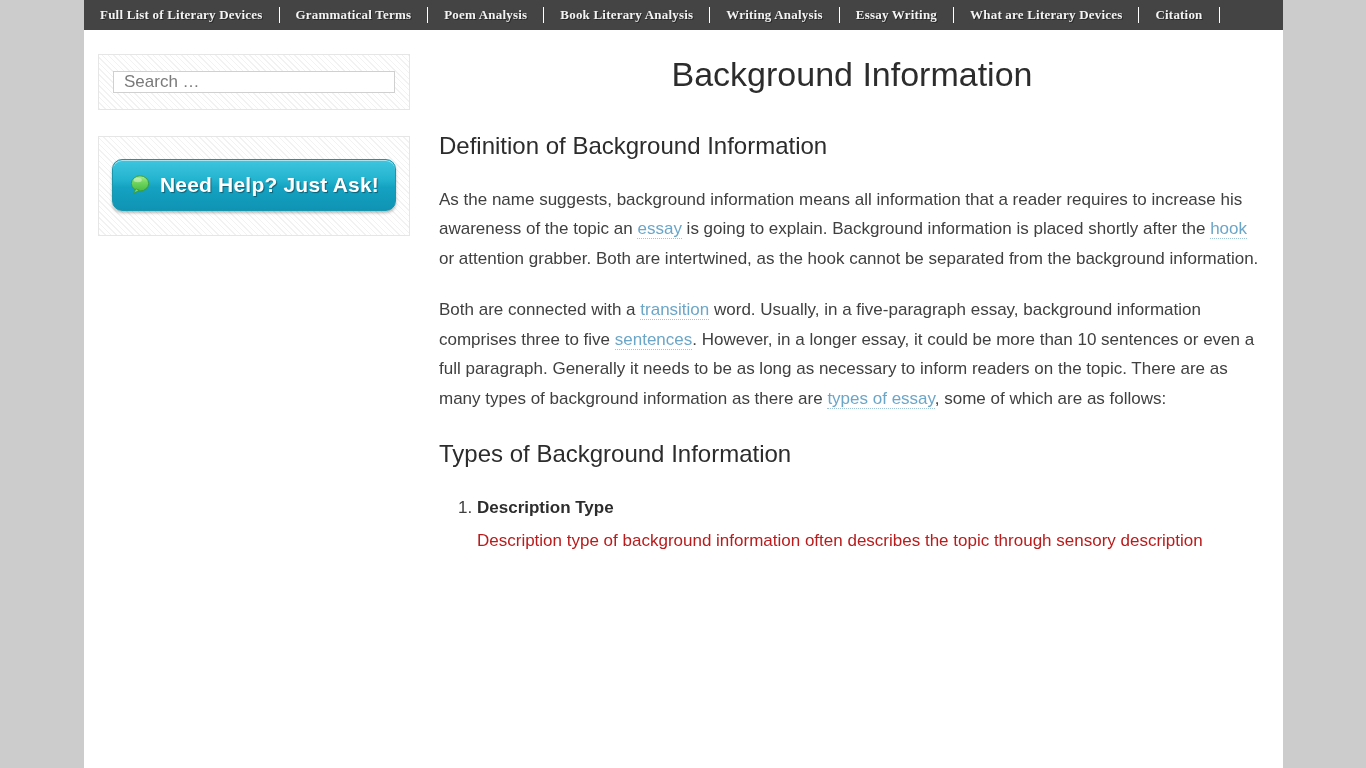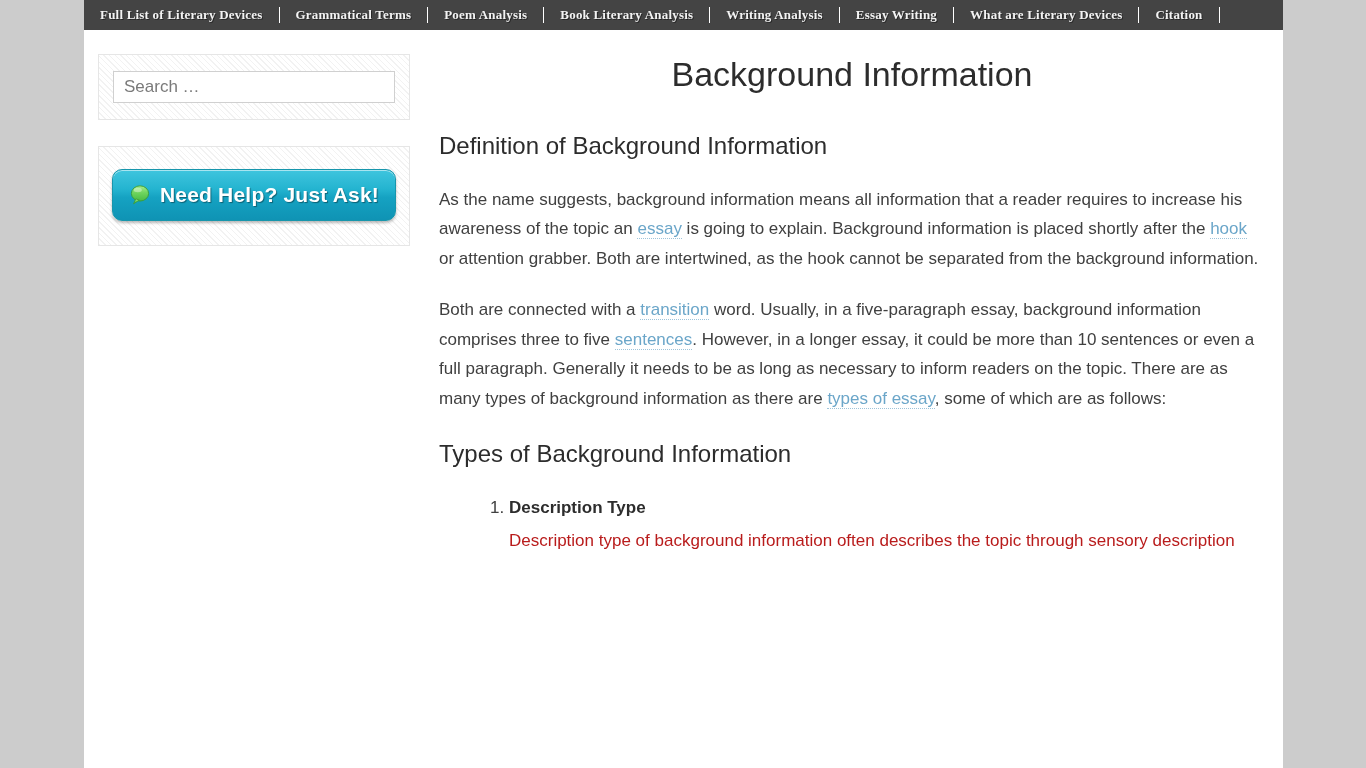--- a/index.html
+++ b/index.html
@@ -101,21 +101,21 @@
         45deg,
         #f2f2f2 0px, #f2f2f2 1px,
         #ffffff 1px, #ffffff 4px);
     padding: 16px 14px;
     margin-bottom: 26px;
     box-sizing: border-box;
   }
   .search-field {
     width: 100%;
     box-sizing: border-box;
-    height: 32px;
+    height: 22px;
     border: 1px solid #d0d0d0;
     background: #ffffff;
     font-family: "Liberation Sans", sans-serif;
     font-size: 17px;
     color: #757575;
     padding: 0 10px;
     outline: none;
     border-radius: 0;
   }
   .search-field::placeholder { color: #7a7a7a; opacity: 1; }
@@ -178,21 +178,21 @@
     border-bottom: 1px dotted #9ec4da;
     cursor: pointer;
   }
 
   ol.types-list {
     margin: 0;
     padding-left: 38px;
     font-size: 17px;
     color: #404040;
   }
-  ol.types-list > li { line-height: 29.5px; margin-left: 32px; }
+  ol.types-list > li { line-height: 29.5px; }
   .item-title { font-weight: bold; color: #2d2d2d; }
   .item-desc { margin: 3px 0 0 0; line-height: 29.5px; color: #b91c1c; }
 </style>
 </head>
 <body>
 
 <div id="page">
 
 
   <nav class="main-nav">

